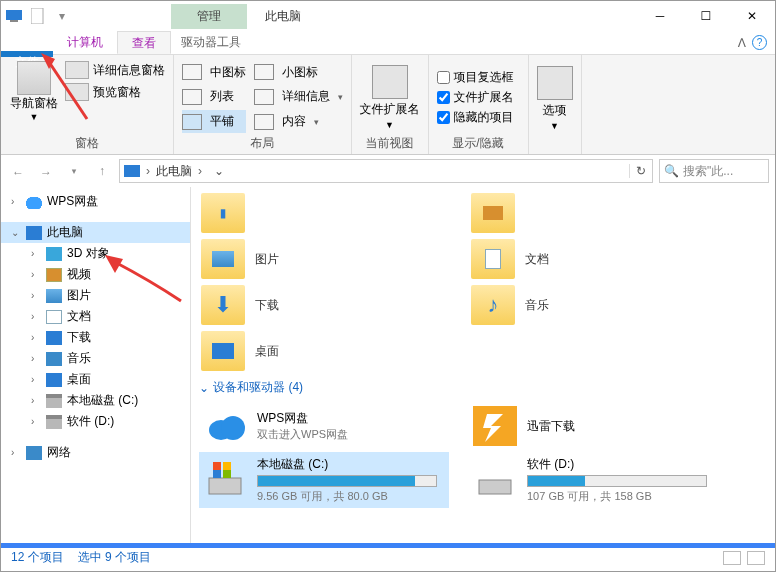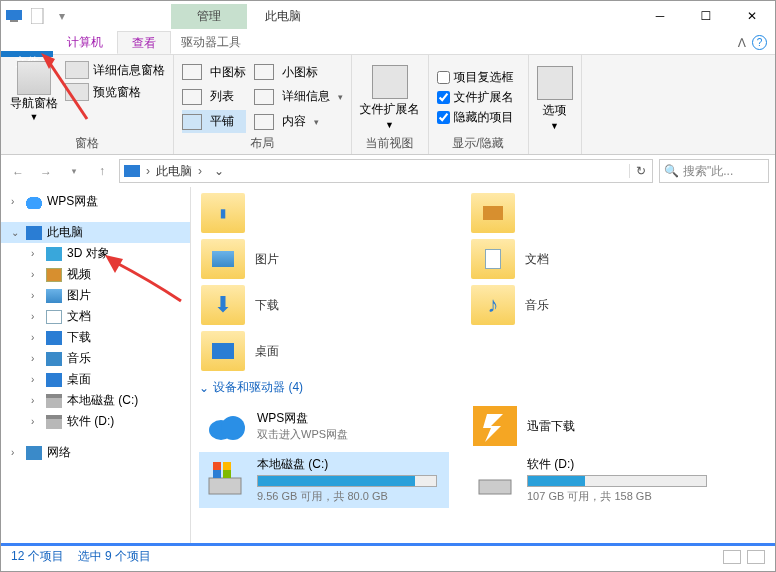--- a/index.html
+++ b/index.html
@@ -92,21 +92,21 @@
 .content .drv .bar { width: 180px; height: 12px; border: 1px solid #aaa; background: #eee; margin: 2px 0; }
 .content .drv .bar .fill { height: 100%; background: #2aa0da; }
 .content .drv .sub { color: #777; font-size: 11px; }
 
 
 .arrow { position: absolute; pointer-events: none; }
 .arrow-line { stroke: #e53935; stroke-width: 3; fill: none; }
 .arrow-head { fill: #e53935; }
 
 
-.status { height: 24px; border-top: 3px solid #3b82f6; display: flex; align-items: center; padding: 0 10px; color: #1565c0; gap: 14px; }
+.status { height: 24px; border-top: 5px solid #3b82f6; display: flex; align-items: center; padding: 0 10px; color: #1565c0; gap: 14px; }
 .status .views { margin-left: auto; display: flex; gap: 6px; }
 .status .views div { width: 18px; height: 14px; border: 1px solid #bbb; }
 
 input[type=checkbox] { width: 13px; height: 13px; }
 </style>
 </head>
 <body>
 
 <div class="titlebar">
   <div class="qat">

